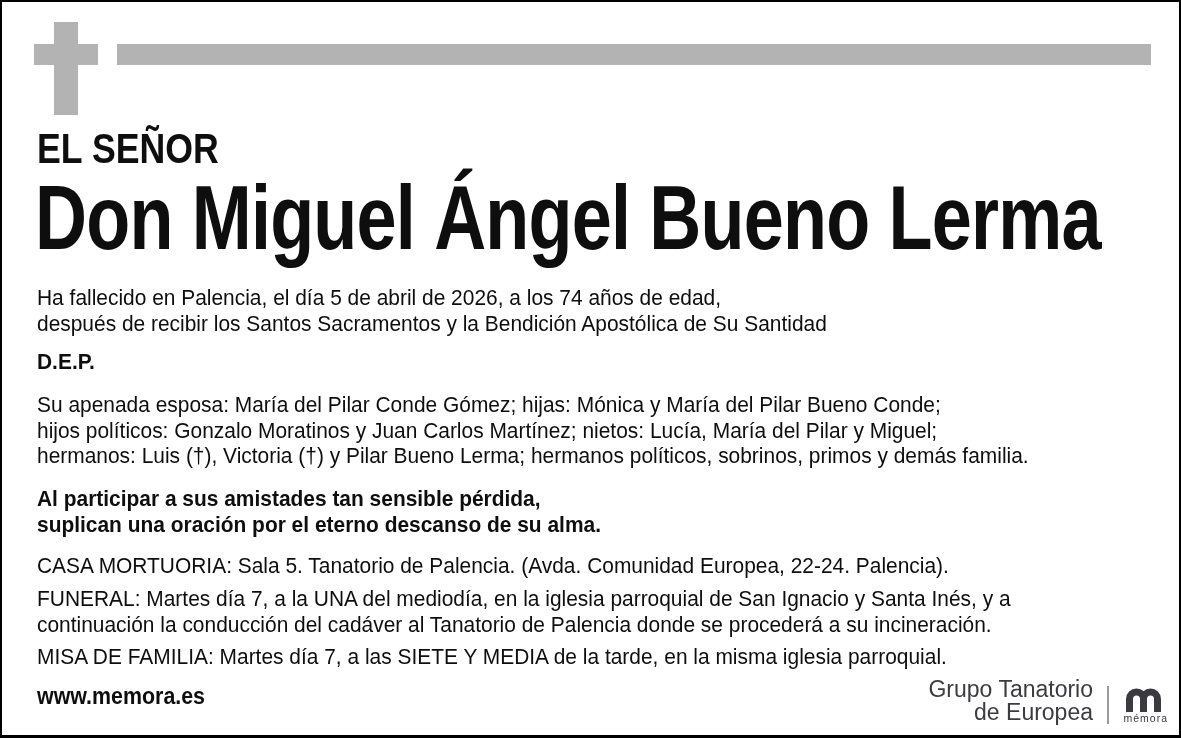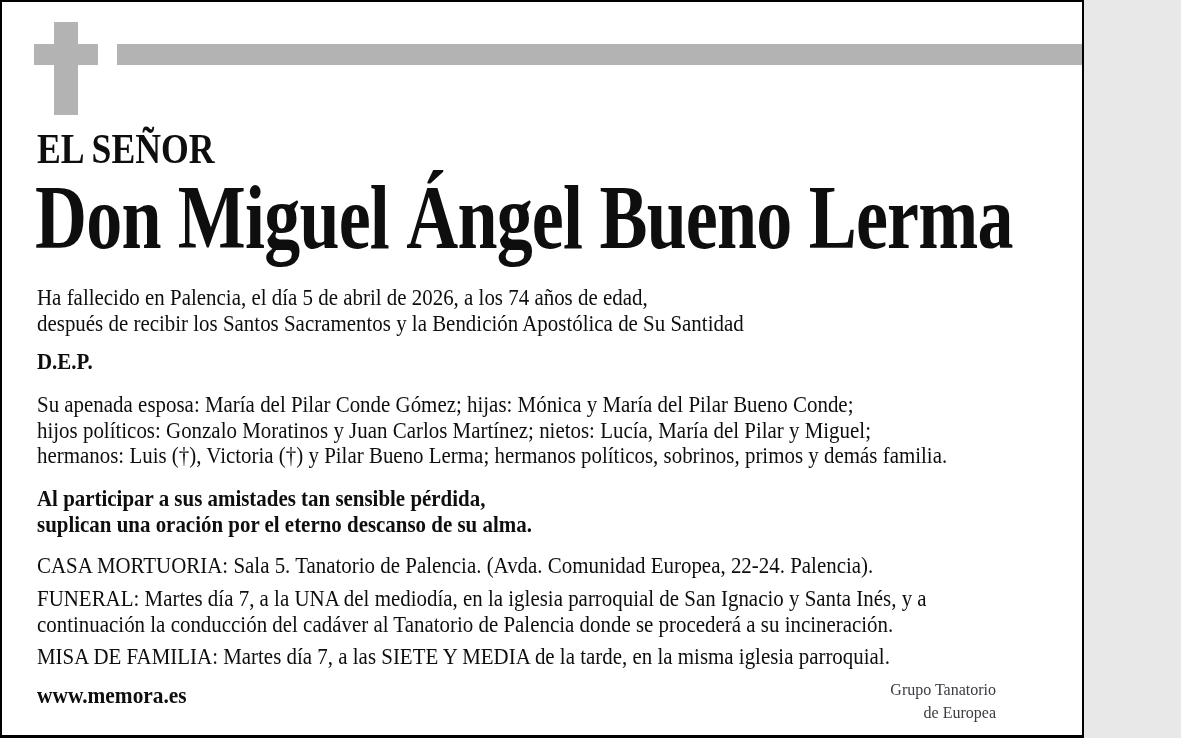--- a/index.html
+++ b/index.html
@@ -1,24 +1,24 @@
 <!DOCTYPE html>
 <html lang="es"><head>
 <meta charset="utf-8">
 <style>
   html,body{margin:0;padding:0;background:#e8e8e8;}
   .page{
     position:relative;
-    width:1084px;height:738px;
+    width:1181px;height:738px;
     background:#ffffff;
     border:2px solid #000000;
     border-bottom-width:3px;
     box-sizing:border-box;
     overflow:hidden;
-    font-family:Liberation Serif, serif;
+    font-family:Liberation Sans, sans-serif;
     color:#0e0e0e;
   }
   .abs{position:absolute;}
   
   .cross-v{left:52px;top:20px;width:24px;height:93px;}
   .cross-h{left:32px;top:42px;width:64px;height:21px;}
   .top-bar{left:115px;top:42px;width:1034px;height:21px;}
   
   .el-senor{
     left:35px;top:126px;
@@ -52,21 +52,21 @@
   .misa{top:642px;}
   .website{
     top:681px;left:35px;
     font-size:23px;font-weight:bold;color:#0e0e0e;text-decoration:none;
     transform:scaleX(0.93);transform-origin:0 0;white-space:nowrap;
     display:inline-block;
   }
   
   .group{
     top:676px;right:86px;
-    font-size:16px;line-height:23px;
+    font-size:23px;line-height:23px;
     text-align:right;color:#3b3b41;
     white-space:nowrap;
   }
   .footer-divider{
     left:1105px;top:684px;width:2px;height:38px;background:#9b9b9f;
   }
   .logo{
     left:1116px;top:686px;width:50px;
     text-align:right;color:#3a3a40;
   }

